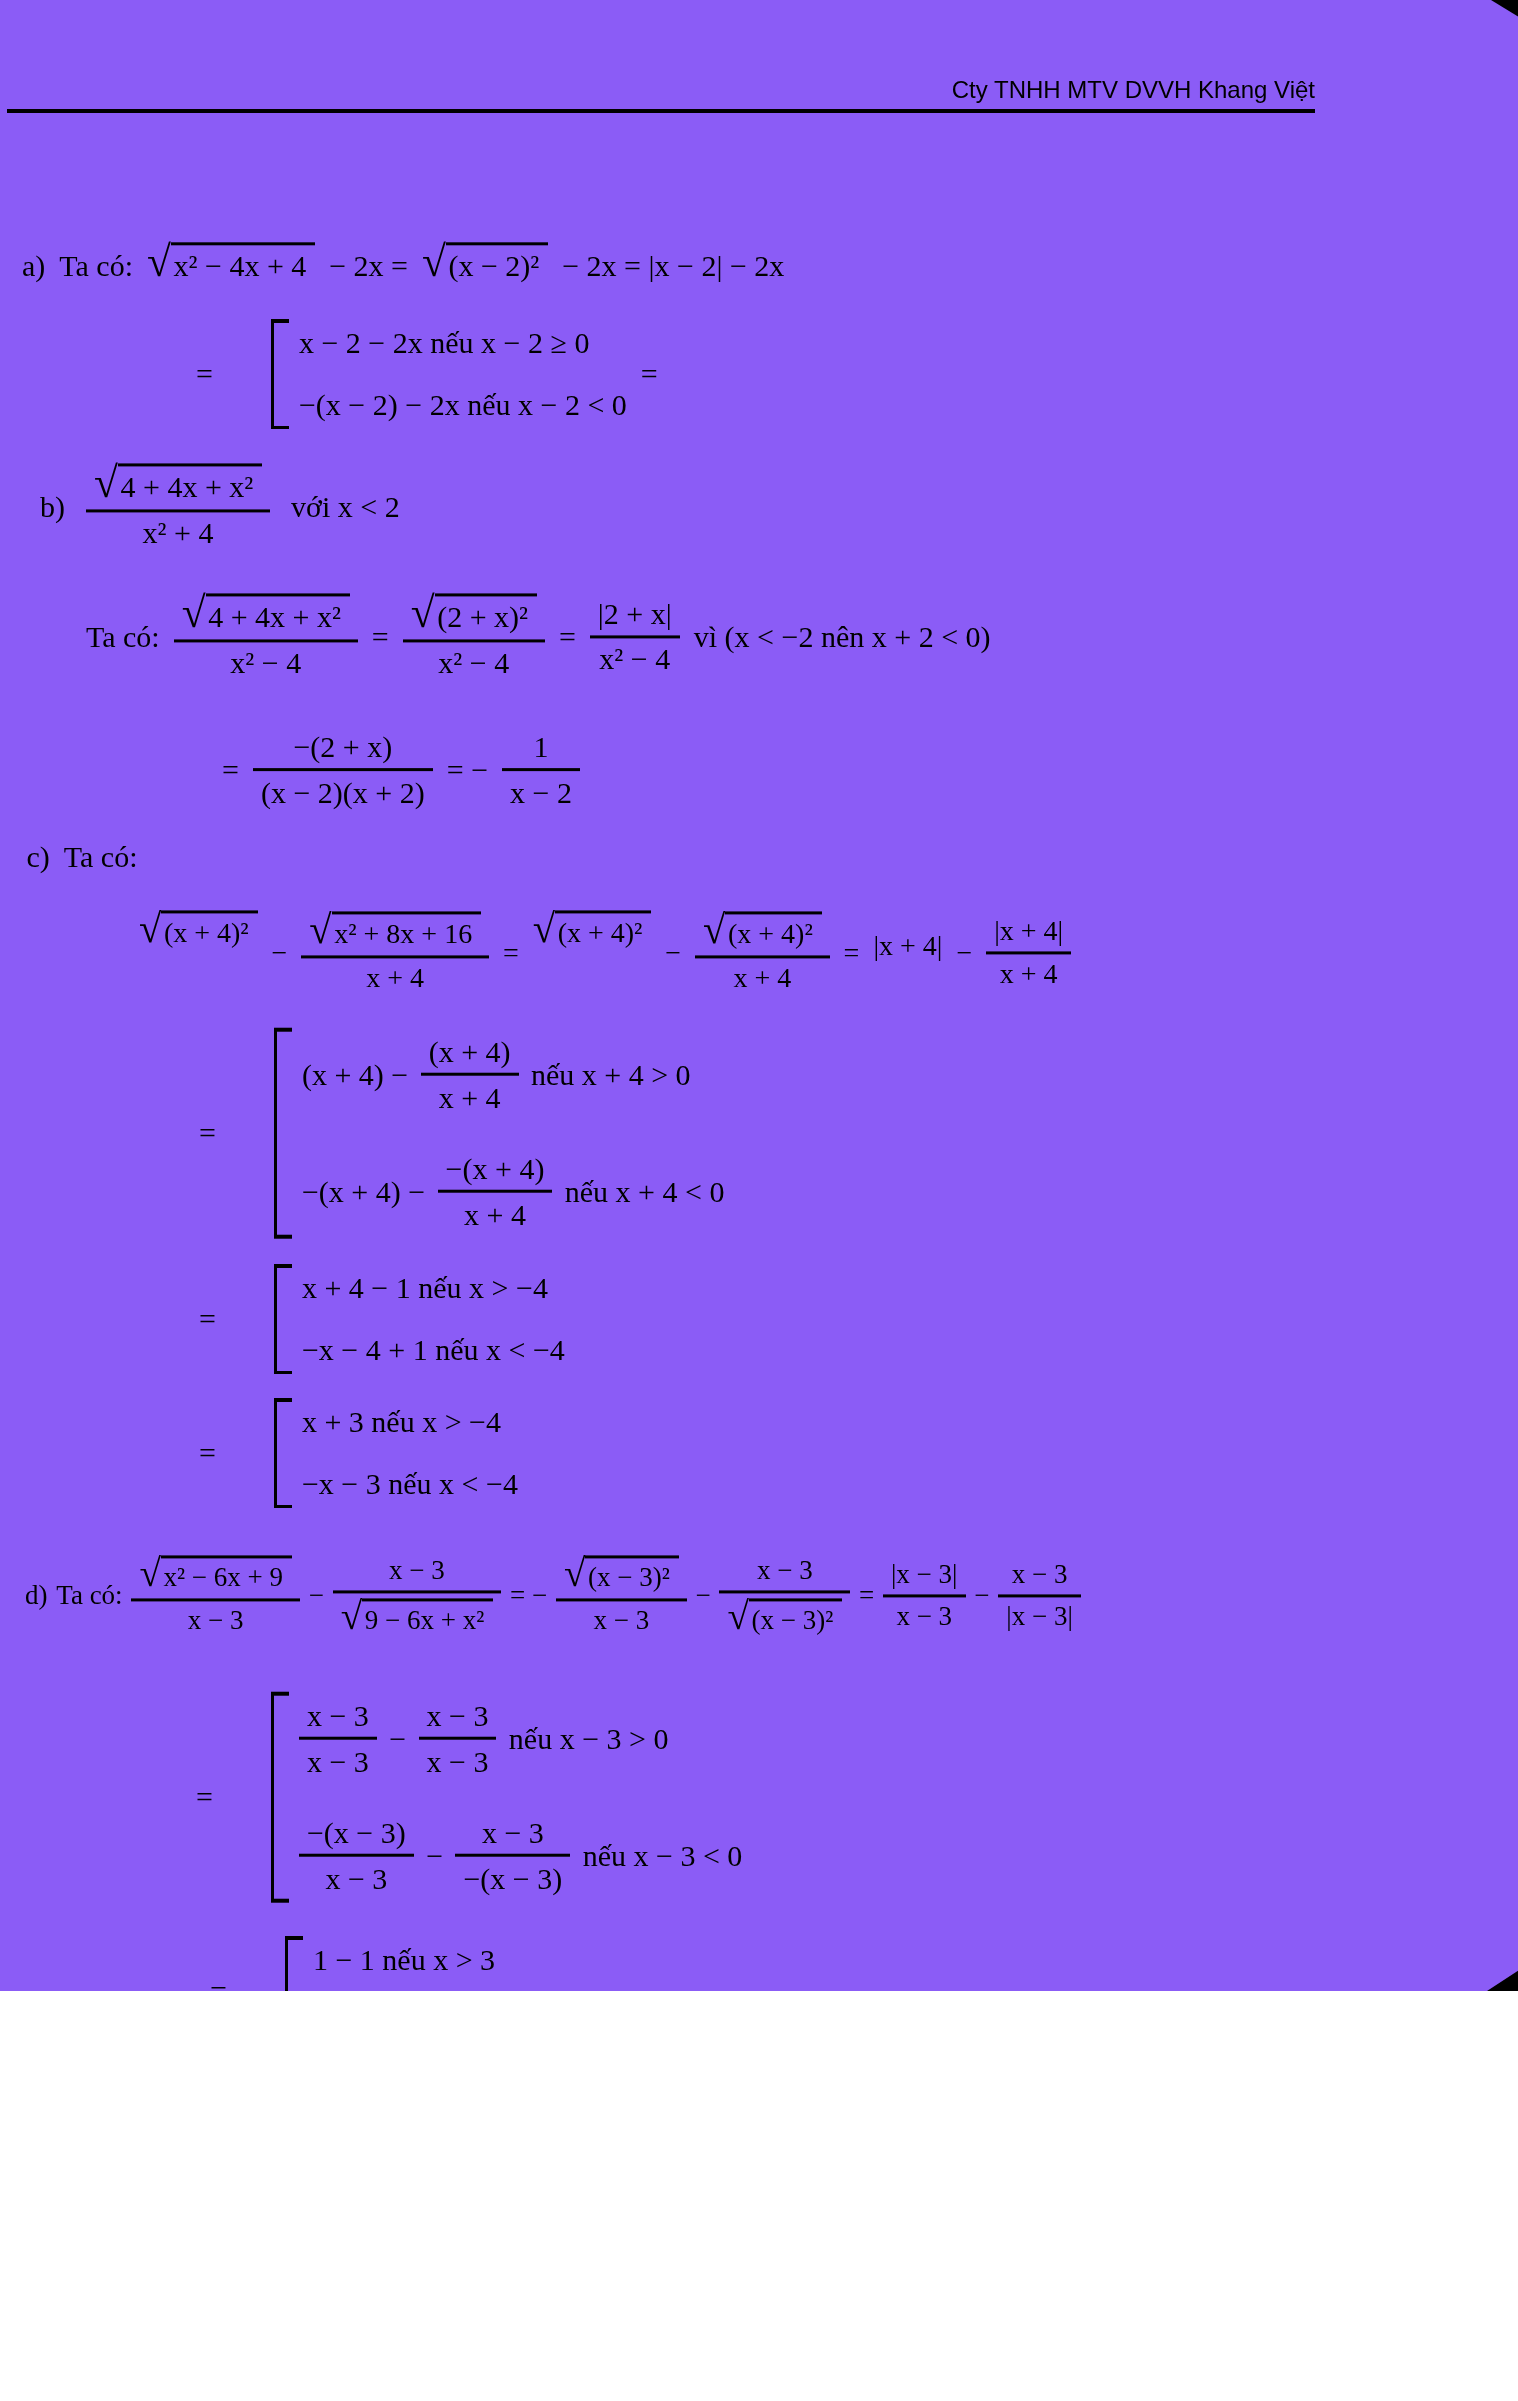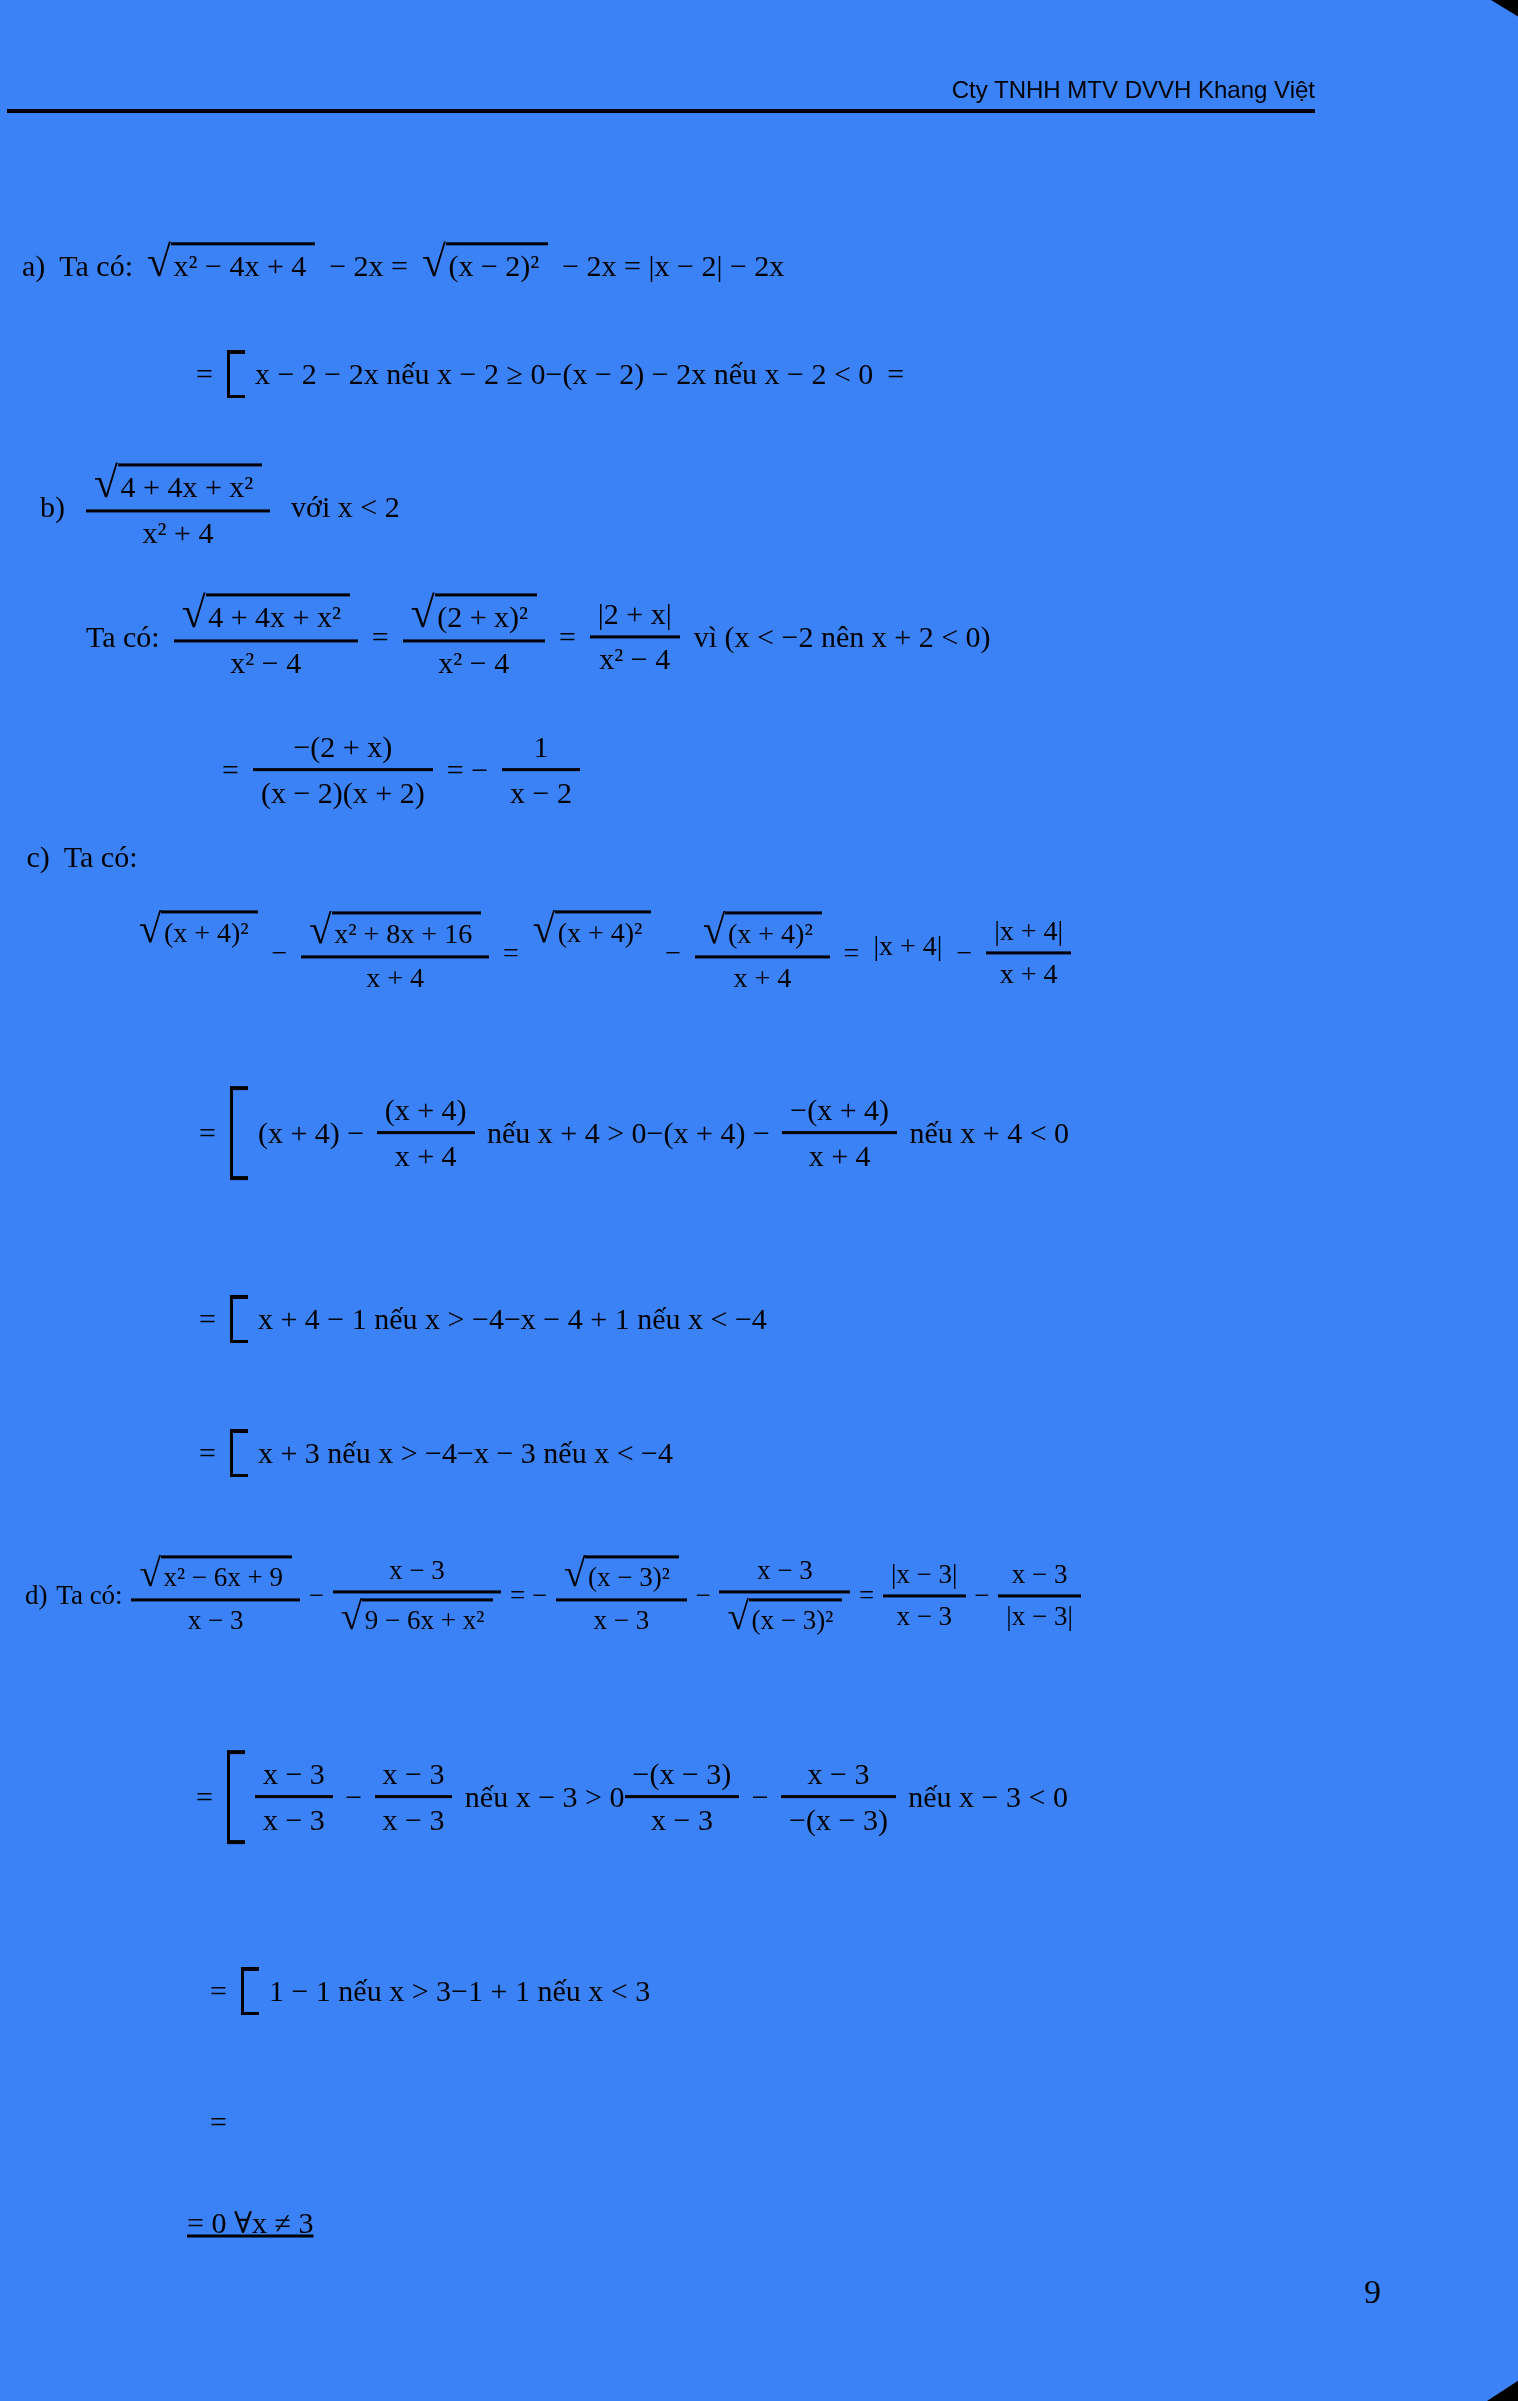--- a/index.html
+++ b/index.html
@@ -1,37 +1,37 @@
 <!DOCTYPE html>
 <html style="font-size:14px"><head>
 <meta charset="utf-8">
 <style>
   html,body { margin:0; padding:0; background:#ffffff; }
   .page {
-    position:relative; width:1519px; height:2401px; background:#3b82f6;
+    position:relative; width:1519px; height:1991px; background:#8b5cf6;
     font-family:"Liberation Serif","DejaVu Serif",serif; color:#000; overflow:hidden;
   }
   .abs { position:absolute; }
   .vcenter { transform:translateY(-50%); }
   
   .mrow { display:flex; align-items:center; column-gap:14px; font-size:30px; white-space:nowrap; }
   .mrow.baseline { align-items:baseline; }
   .t { display:inline-block; }
   
   .frac { display:inline-flex; flex-direction:column; align-items:center; text-align:center; }
   .frac > .num { align-self:stretch; display:flex; justify-content:center; align-items:flex-end; border-bottom:3.5px solid #000; padding:0 8px 4.4px; }
   .frac > .den { display:flex; justify-content:center; padding:4.4px 8px 0;text-align:center; }
   
   .sqrt { display:inline-flex; align-items:baseline; }
   .sqrt > .rad { font-size:1.45em; line-height:0.8; }
   .sqrt > .body { border-top:3.5px solid #000; padding:4.4px 8.8px 0 2.6px; }
   .raise { position:relative; top:-23px; }
   .raise-sm { position:relative; top:-7px; }
   
-  .cases { display:inline-flex; flex-direction:row; border-left:3.5px solid #000; position:relative; padding:7px 0 7px 25px; row-gap:28px; }
+  .cases { display:inline-flex; flex-direction:column; border-left:3.5px solid #000; position:relative; padding:7px 0 7px 25px; row-gap:28px;margin-left:44px; }
   .cases.tall { row-gap:37px; }
   .cases::before, .cases::after { content:""; position:absolute; left:0; width:15px; height:3.5px; background:#000; }
   .cases::before { top:0; }
   .cases::after { bottom:0; }
   .crow { display:flex; align-items:center; column-gap:12.4px; white-space:nowrap; }
   
   .header-text { font-family:"Liberation Sans","DejaVu Sans",sans-serif; font-size:24px; text-align:right; }
   .rule { background:#000; }
   .title { font-weight:bold; font-size:39px; text-align:center; }
   .pagenum { font-size:34px; }

